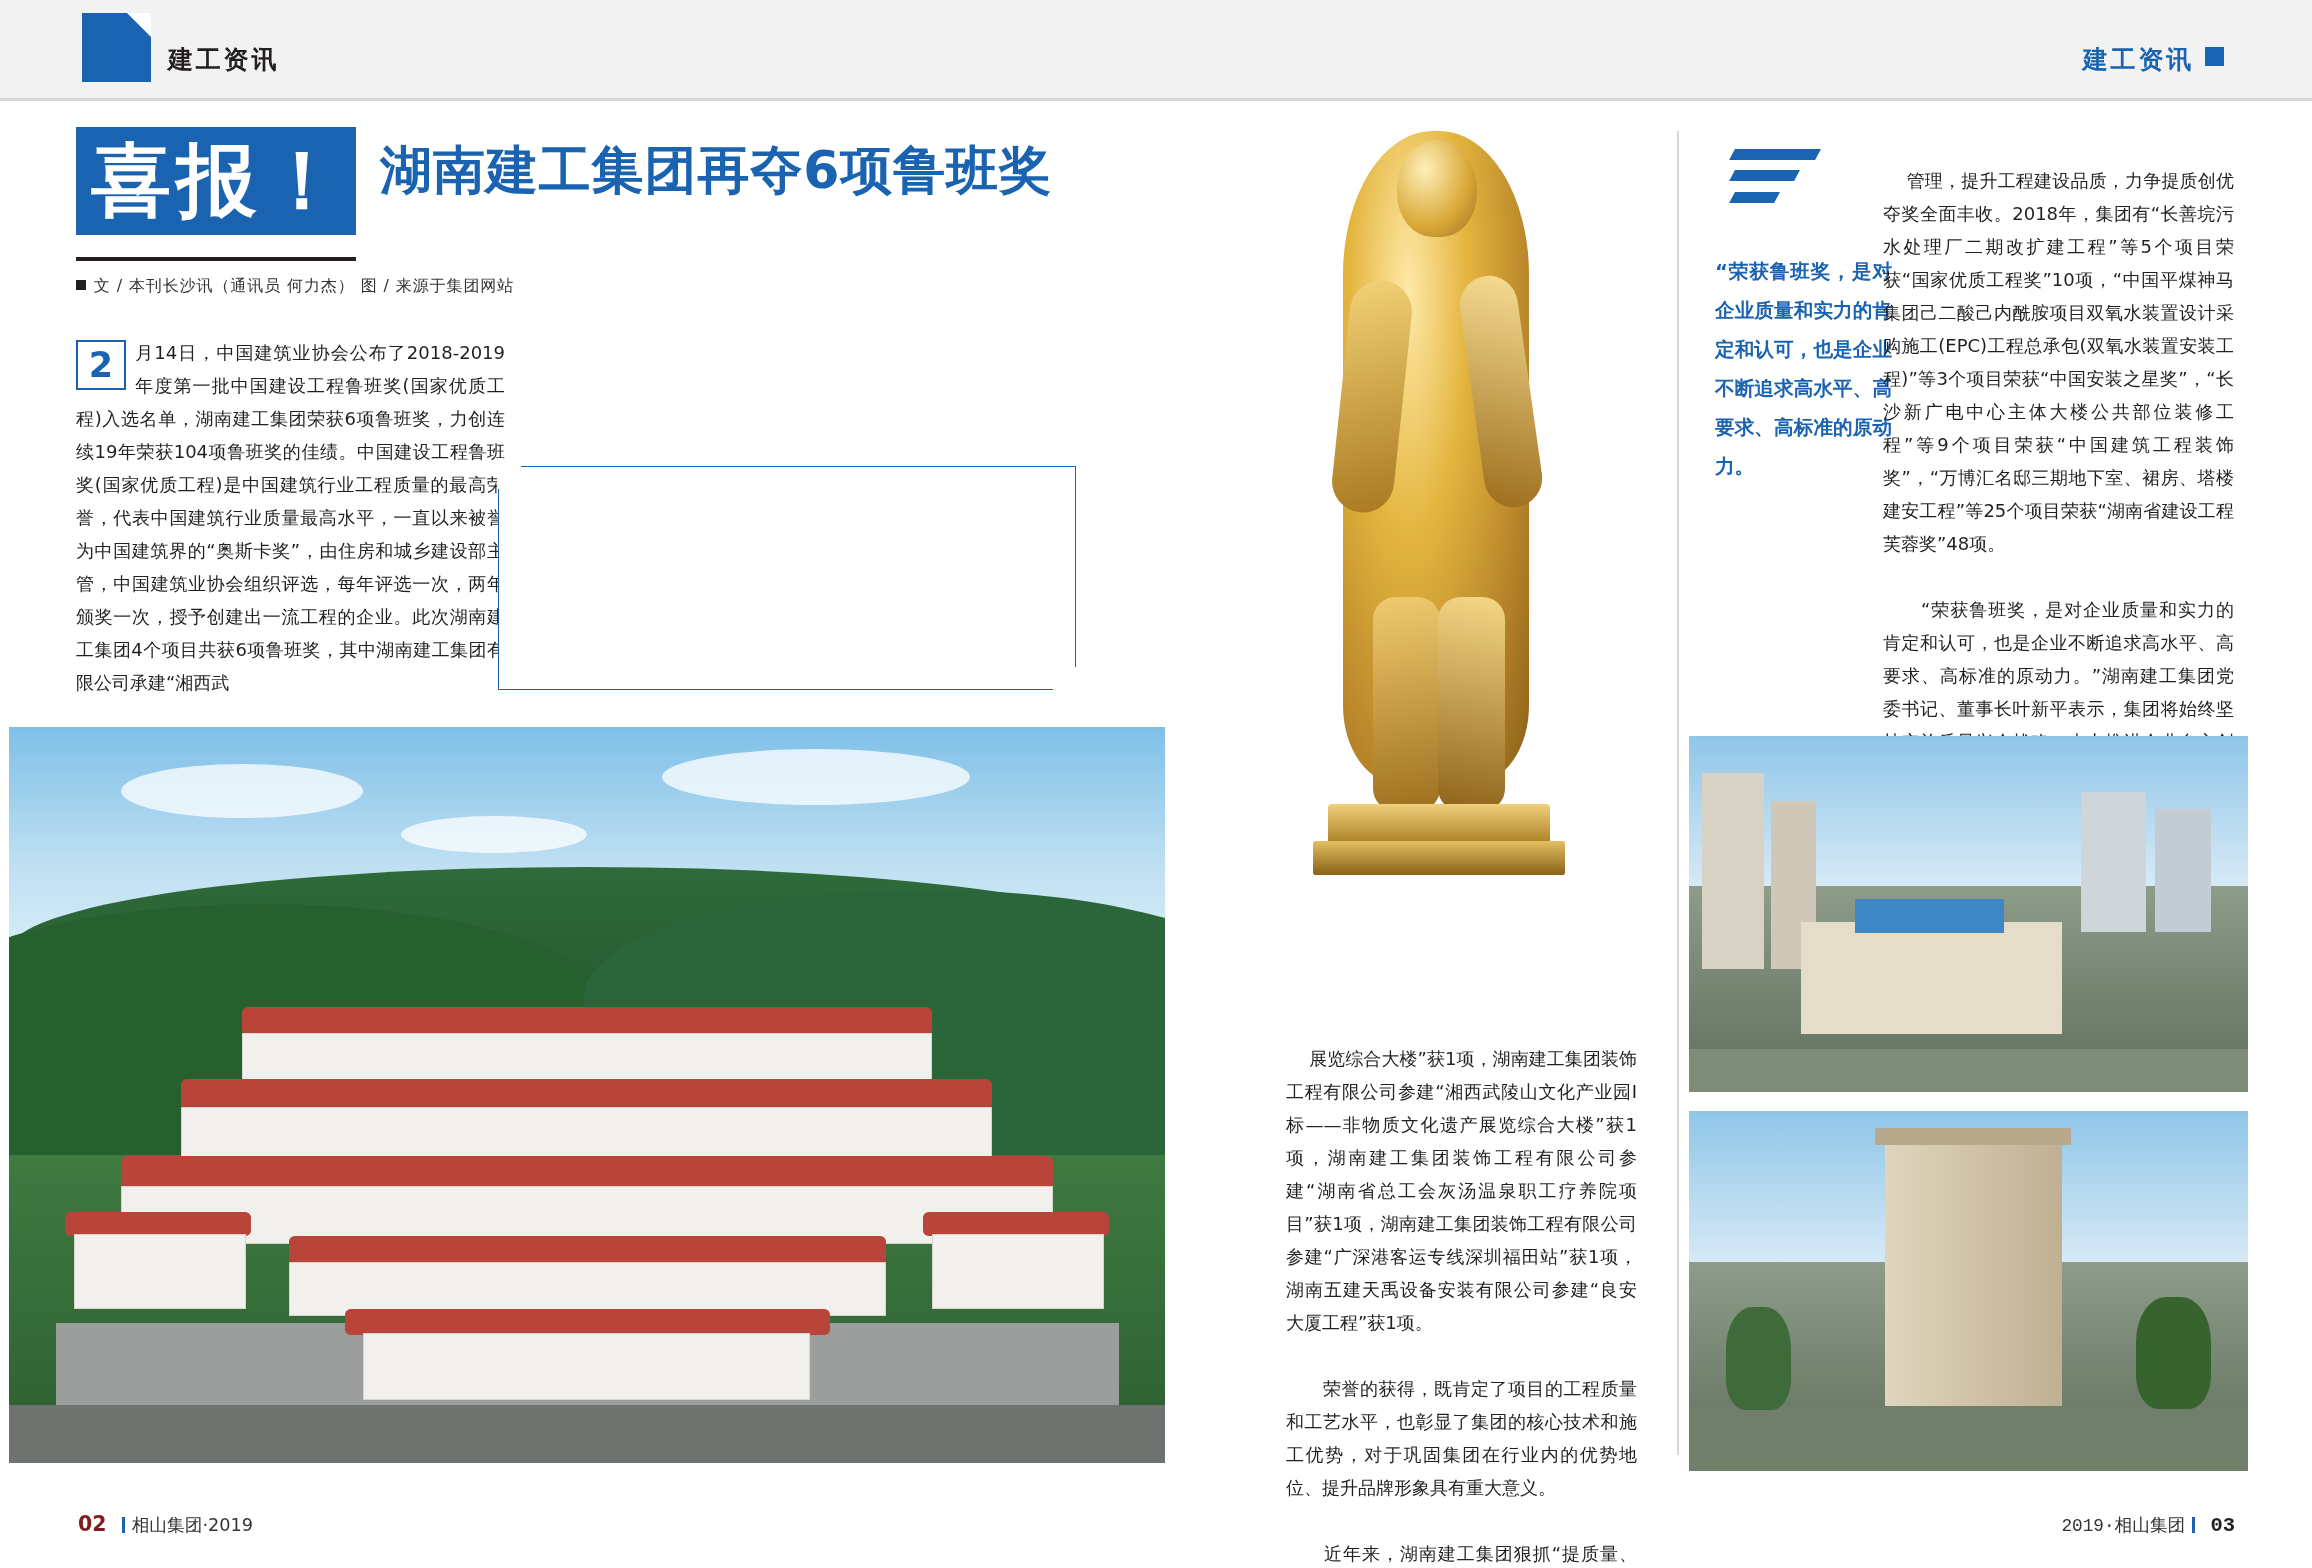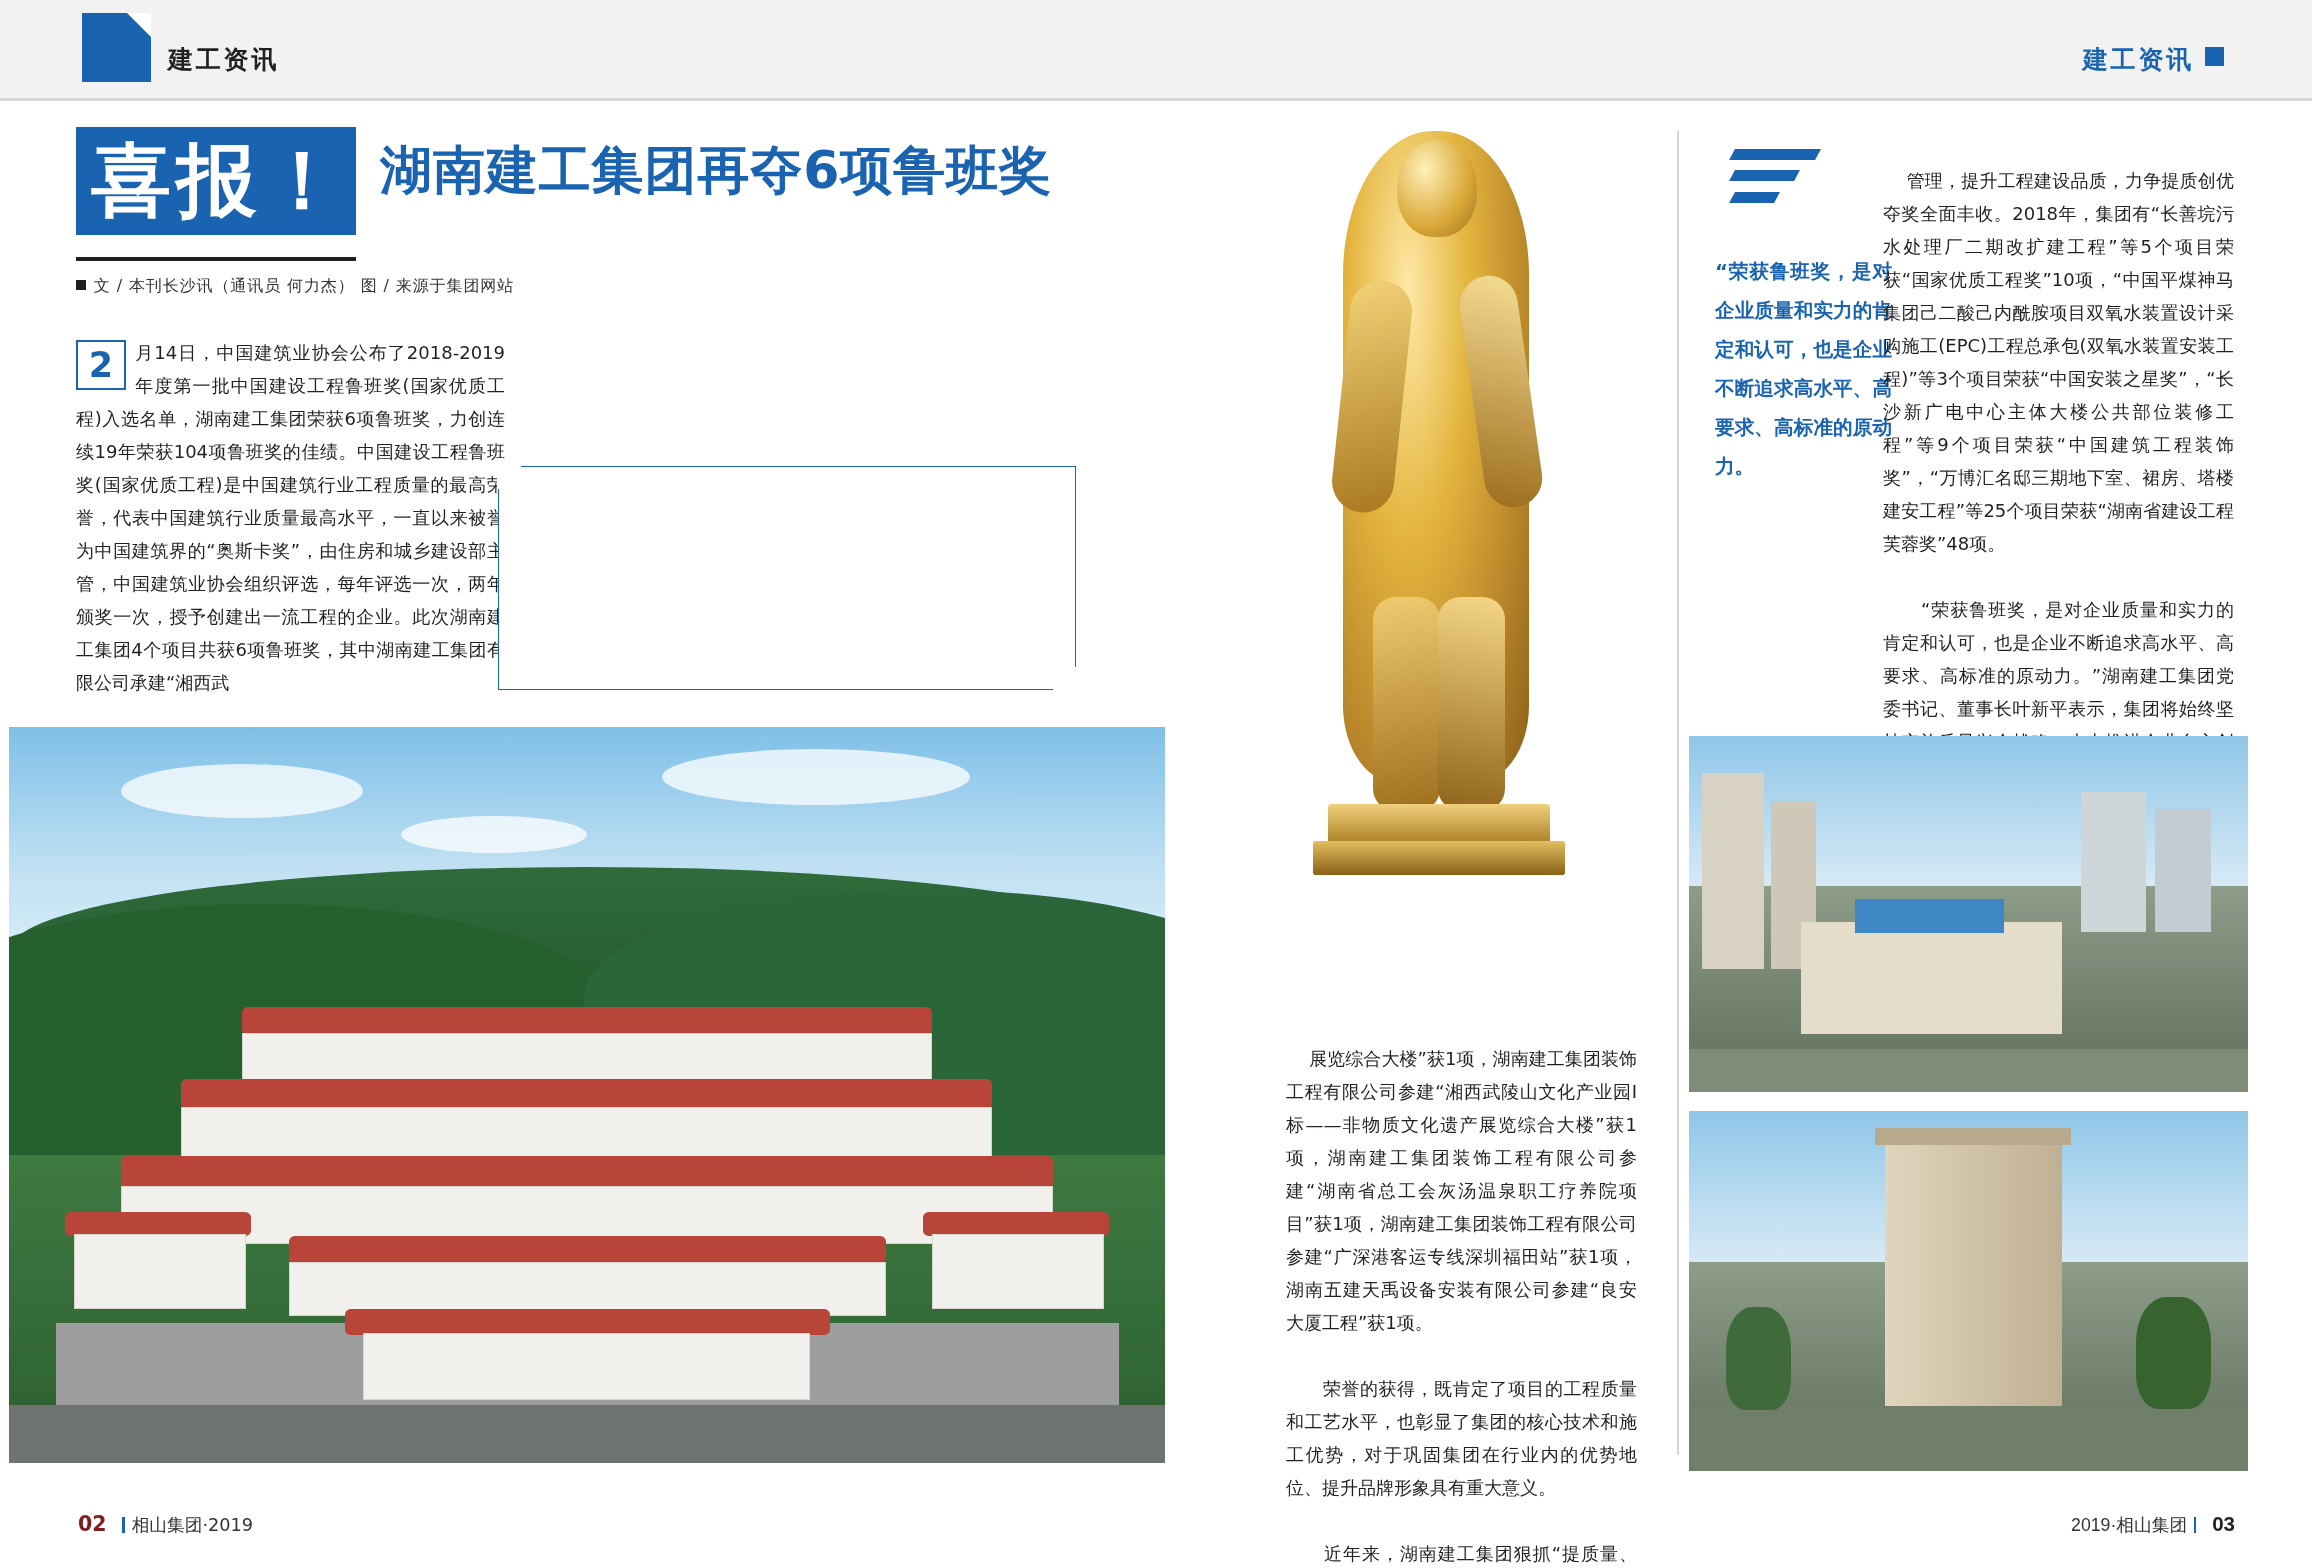--- a/index.html
+++ b/index.html
@@ -219,21 +219,21 @@
     background:linear-gradient(#8e9c8a,#5e6f5b); }
   .tower { position:absolute; background:#cbbfa8; }
   
   .footer-left {
     position:absolute; left:78px; bottom:32px;
     font-family:"DejaVu Sans", sans-serif; font-size:17.7px; color:#333;
   }
   .footer-left .pg { font-size:20.5px; font-weight:bold; color:#7f1d1d; margin-right:9.3px;}
   .footer-right {
     position:absolute; right:78px; bottom:32px;
-    font-family:Liberation Sans, sans-serif; font-size:17.7px; color:#333;text-align:center;
+    font-family:Liberation Mono, monospace; font-size:17.7px; color:#333;text-align:center;
   }
   .footer-right .pg { font-size:20.5px; font-weight:bold; color:#231f20; margin-left:9.3px;}
   .bar { display:inline-block; width:2.8px; height:16px; background:#1a63b0; vertical-align:-1.9px; margin:0 6.5px;}
 </style>
 </head>
 <body>
 
 <div class="page">
 
   <div class="header-band">

